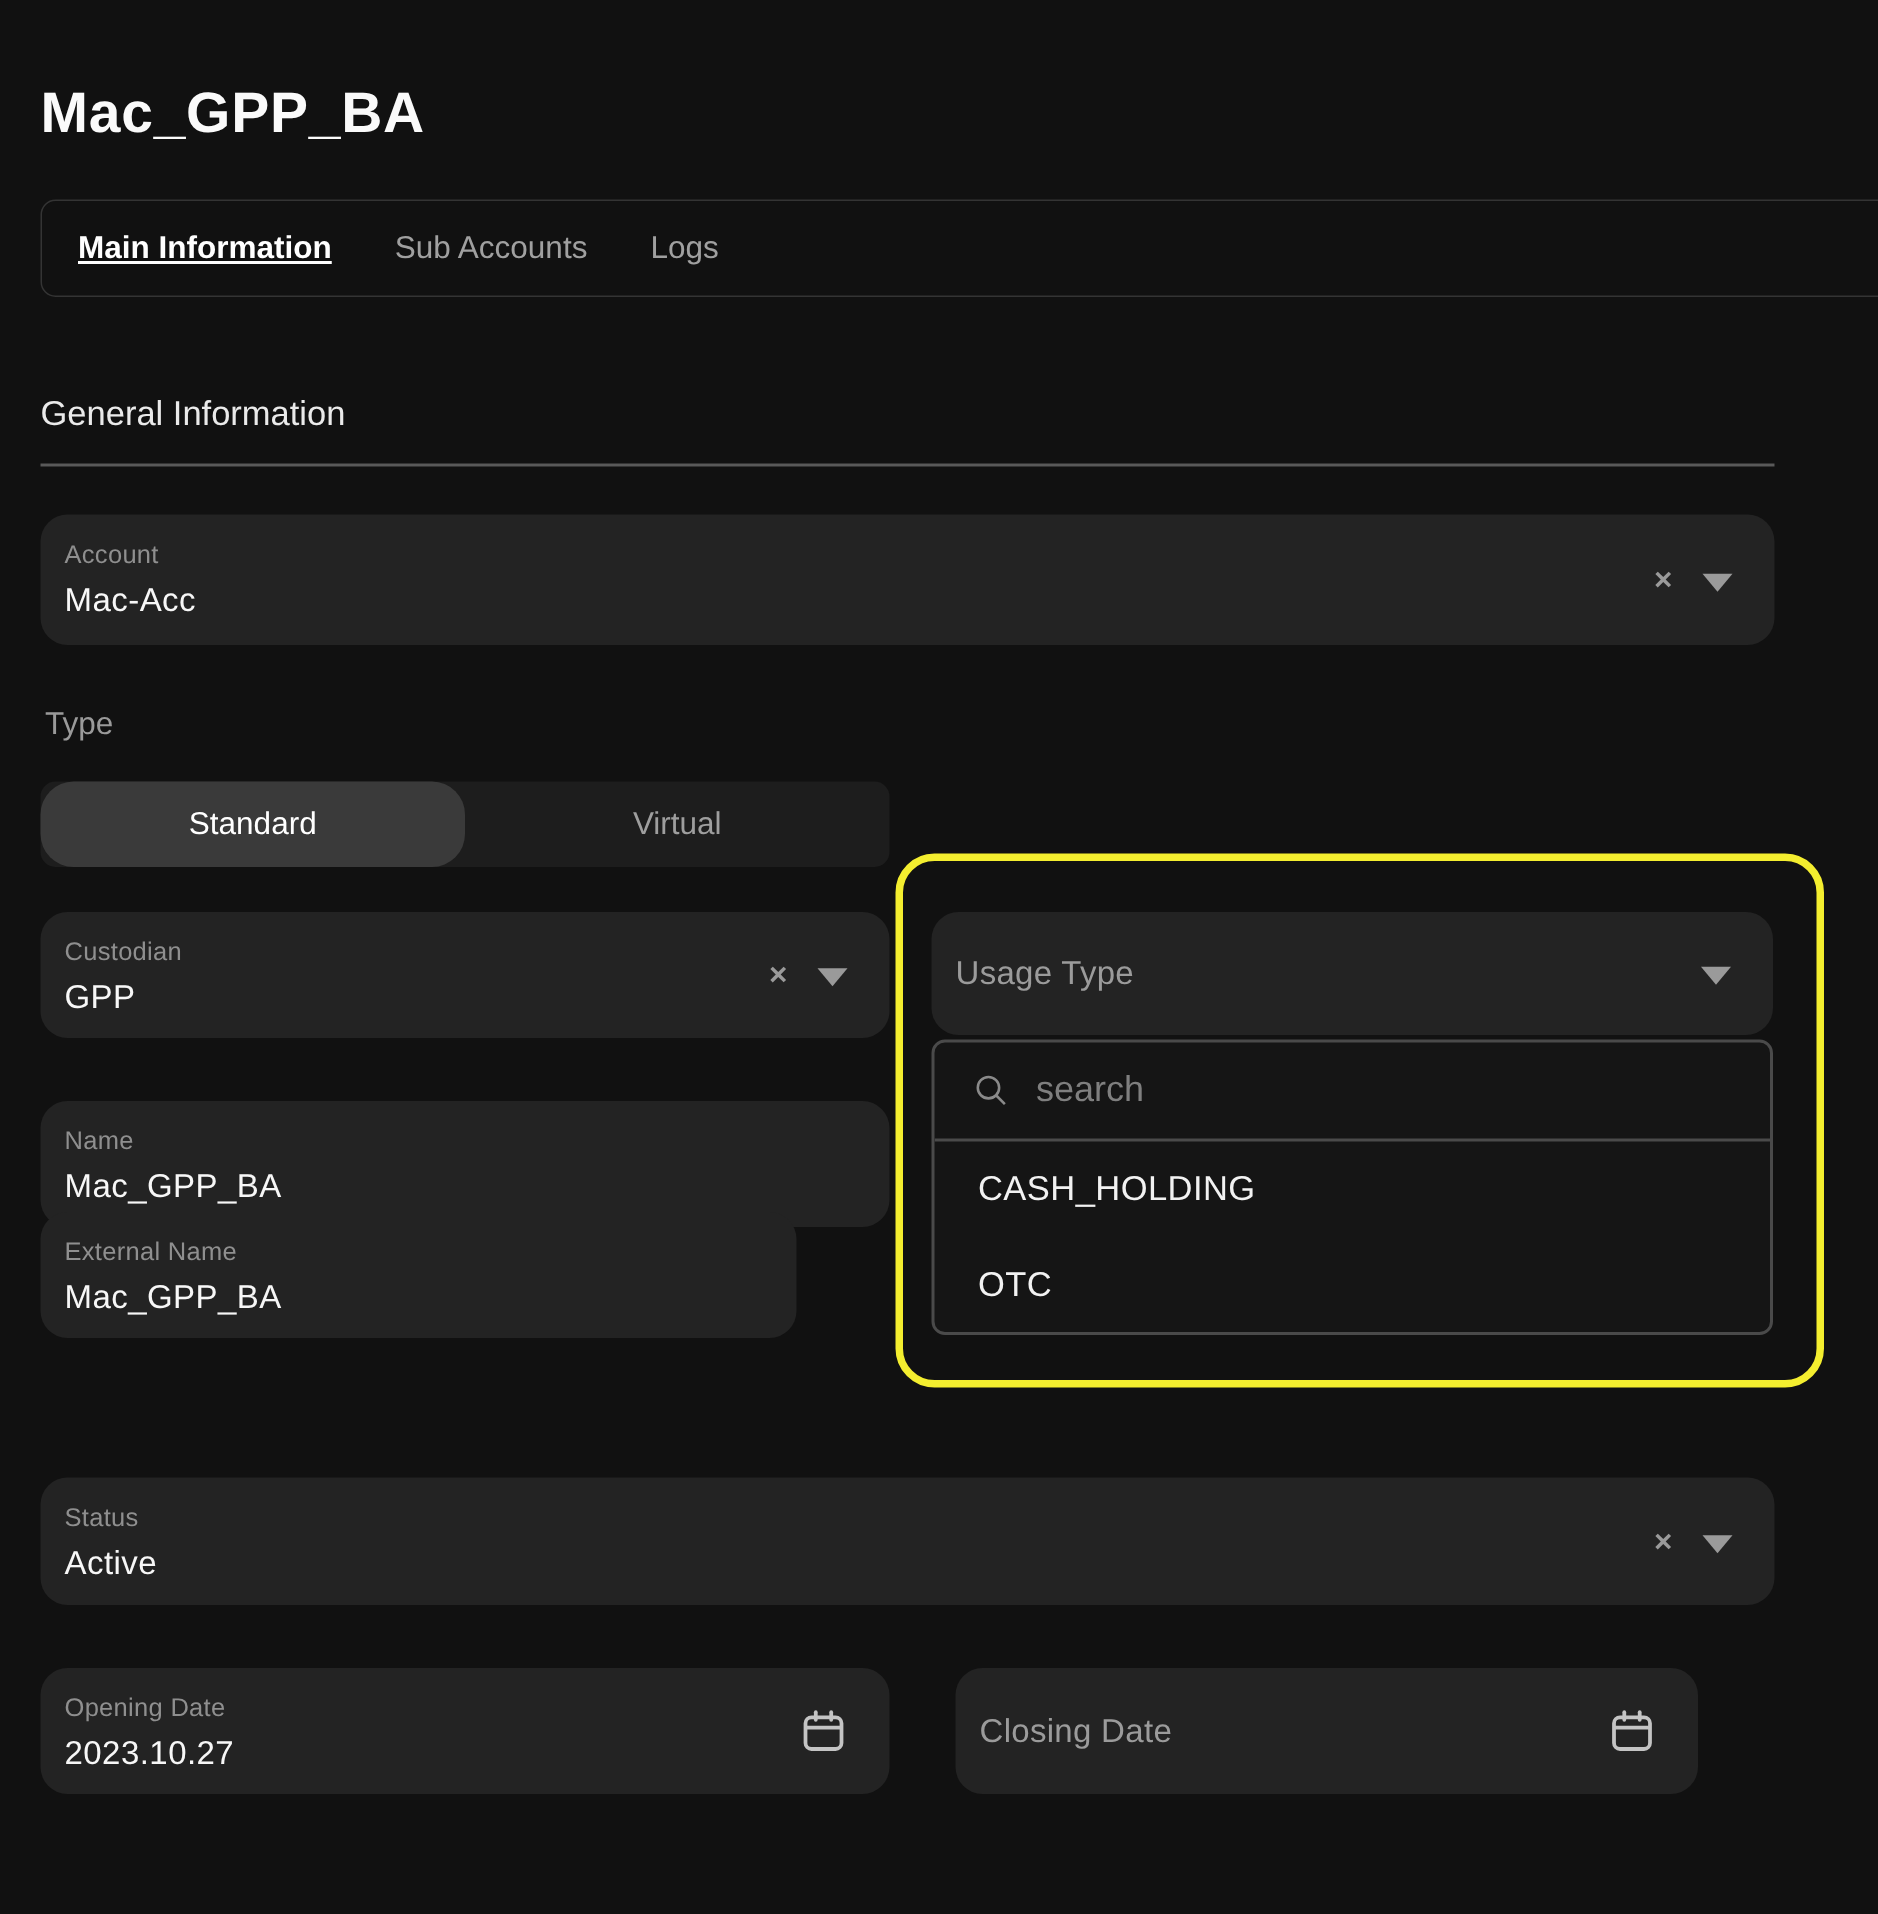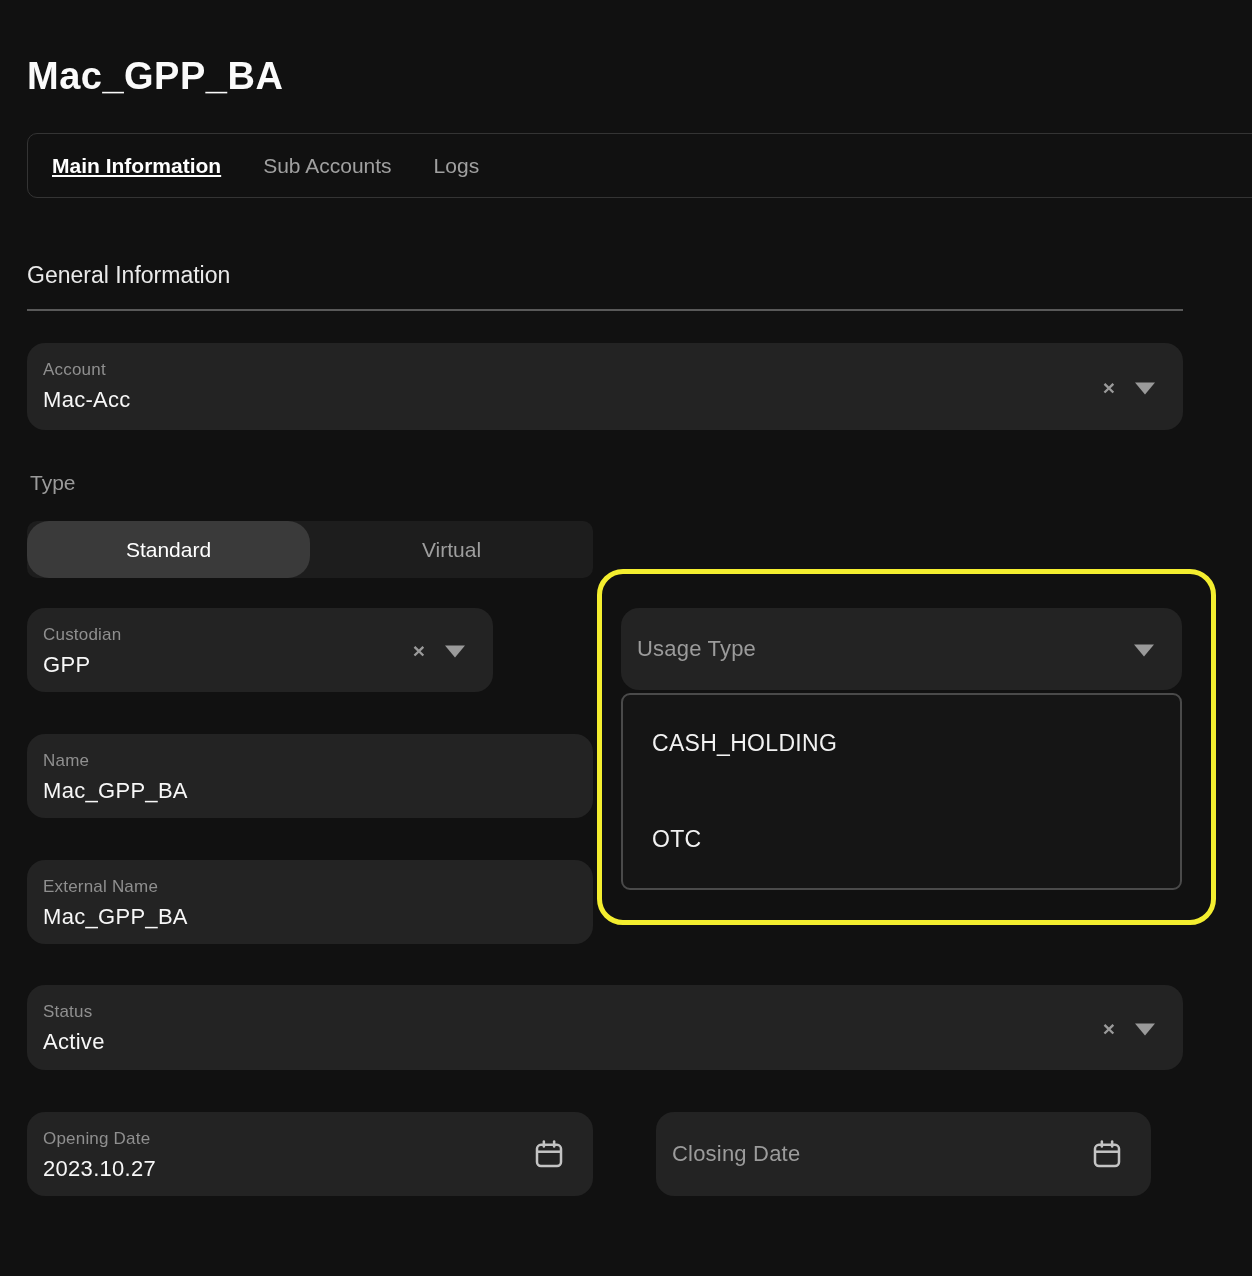--- a/index.html
+++ b/index.html
@@ -130,33 +130,33 @@
   <span class="clear-x">×</span>
   <span class="chev"></span>
 </div>
 
 <div class="abs type-label">Type</div>
 <div class="abs segmented">
   <div class="segment active">Standard</div>
   <div class="segment">Virtual</div>
 </div>
 
-<div class="abs field" style="left:27px; top:608px; width:466px; height:84px;">
+<div class="abs field" style="left:27px; top:608px; width:566px; height:84px;">
   <div class="flabel">Custodian</div>
   <div class="fvalue">GPP</div>
   <span class="clear-x">×</span>
   <span class="chev"></span>
 </div>
 
 <div class="abs field" style="left:27px; top:734px; width:566px; height:84px;">
   <div class="flabel">Name</div>
   <div class="fvalue">Mac_GPP_BA</div>
 </div>
 
-<div class="abs field" style="left:27px; top:860px; width:566px; height:84px;">
+<div class="abs field" style="left:27px; top:808px; width:504px; height:84px;">
   <div class="flabel">External Name</div>
   <div class="fvalue">Mac_GPP_BA</div>
 </div>
 
 <div class="abs field" style="left:27px; top:985px; width:1156px; height:85px;">
   <div class="flabel">Status</div>
   <div class="fvalue">Active</div>
   <span class="clear-x">×</span>
   <span class="chev"></span>
 </div>
@@ -165,33 +165,40 @@
   <div class="flabel">Opening Date</div>
   <div class="fvalue">2023.10.27</div>
   <svg class="cal" viewBox="0 0 28 28">
     <rect x="3.5" y="6" width="21" height="18.5" rx="3.5" fill="none" stroke="#c4c4c4" stroke-width="2.2"></rect>
     <line x1="3.5" y1="12" x2="24.5" y2="12" stroke="#c4c4c4" stroke-width="2.2"></line>
     <line x1="9.5" y1="3" x2="9.5" y2="7.5" stroke="#c4c4c4" stroke-width="2.2" stroke-linecap="round"></line>
     <line x1="18.5" y1="3" x2="18.5" y2="7.5" stroke="#c4c4c4" stroke-width="2.2" stroke-linecap="round"></line>
   </svg>
 </div>
 
-<div class="abs field" style="left:656px; top:1112px; width:495px; height:84px;">
+<div class="abs field" style="left:637px; top:1112px; width:495px; height:84px;">
   <div class="flabel-center">Closing Date</div>
   <svg class="cal" viewBox="0 0 28 28">
     <rect x="3.5" y="6" width="21" height="18.5" rx="3.5" fill="none" stroke="#c4c4c4" stroke-width="2.2"></rect>
     <line x1="3.5" y1="12" x2="24.5" y2="12" stroke="#c4c4c4" stroke-width="2.2"></line>
     <line x1="9.5" y1="3" x2="9.5" y2="7.5" stroke="#c4c4c4" stroke-width="2.2" stroke-linecap="round"></line>
     <line x1="18.5" y1="3" x2="18.5" y2="7.5" stroke="#c4c4c4" stroke-width="2.2" stroke-linecap="round"></line>
   </svg>
 </div>
 
 <div class="abs field usage-field">
   <div class="flabel-center">Usage Type</div>
   <span class="chev"></span>
 </div>
 
 <div class="abs dropdown-panel">
+  <div class="search-row">
+    <svg width="27" height="27" viewBox="0 0 26 26">
+      <circle cx="10.5" cy="10.5" r="7.5" fill="none" stroke="#8a8a8a" stroke-width="1.8"></circle>
+      <line x1="16" y1="16" x2="22" y2="22" stroke="#8a8a8a" stroke-width="1.8"></line>
+    </svg>
+    <input class="search-input" type="text" placeholder="search" style="">
+  </div>
   <div class="option">CASH_HOLDING</div>
   <div class="option">OTC</div>
 </div>
 
 <div class="abs highlight-box"></div>
 
 </body></html>

